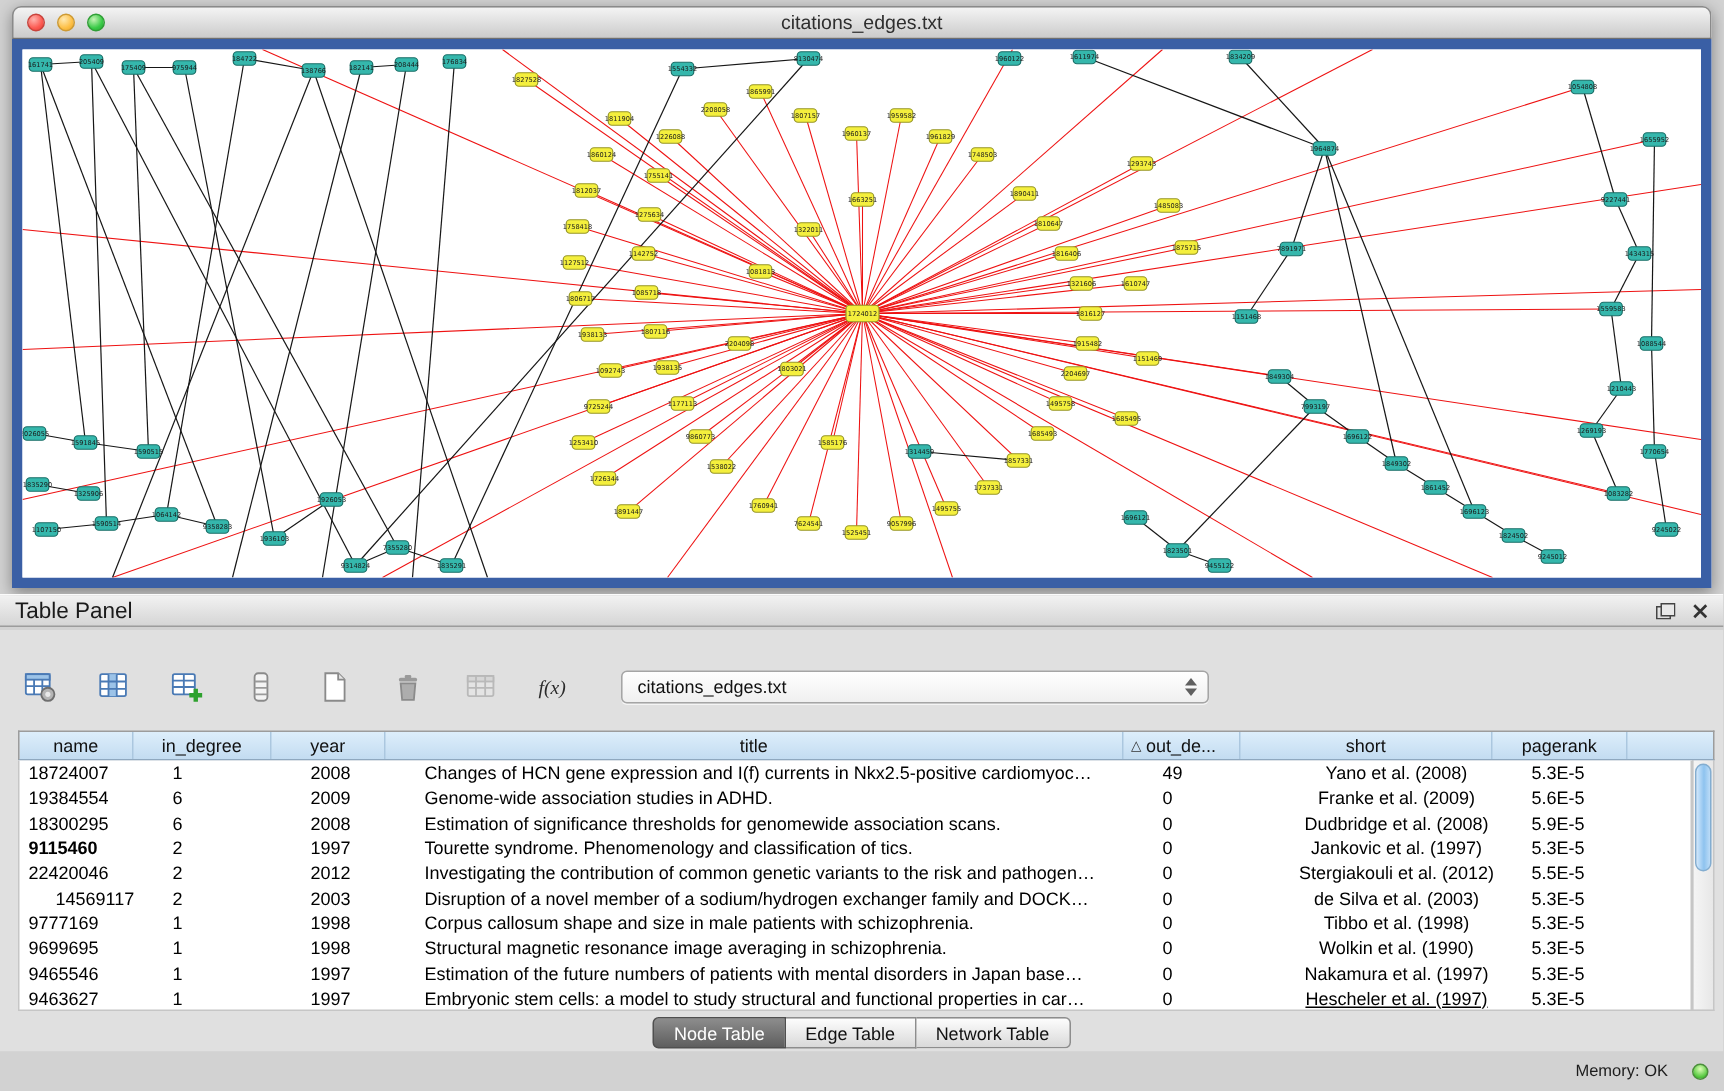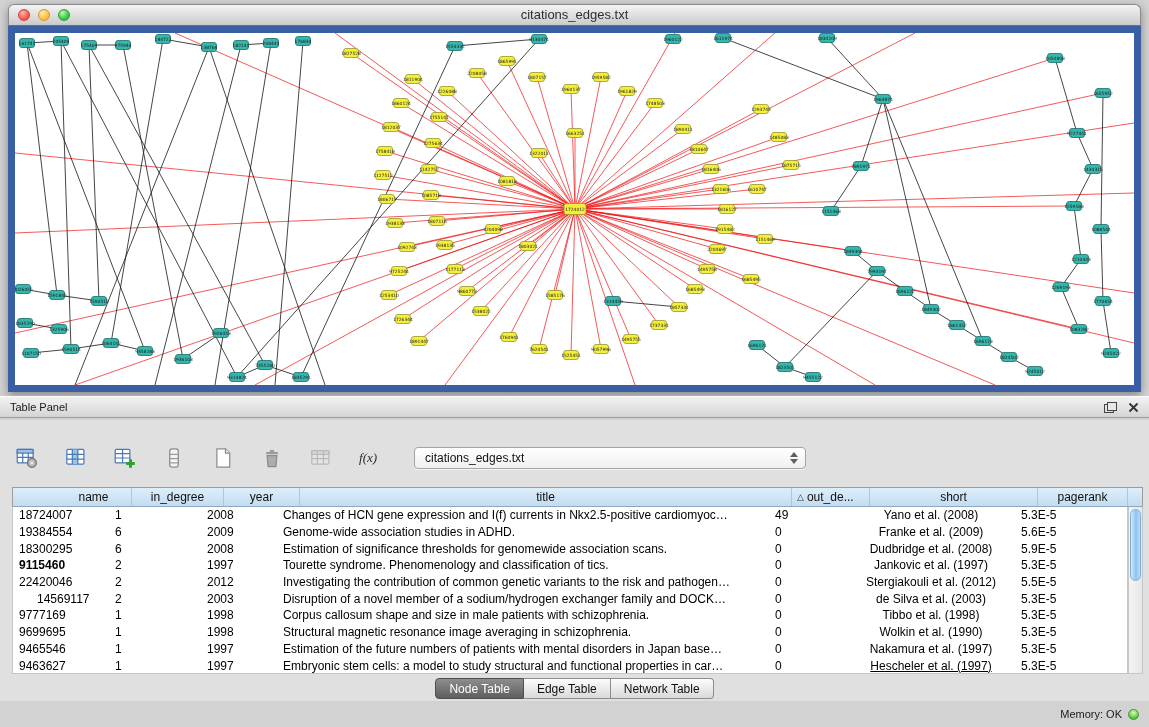--- a/index.html
+++ b/index.html
@@ -15,21 +15,21 @@
   .tl.red    { background:radial-gradient(circle at 35% 30%, #ffb3ad, #fc5a52 60%, #e33e36); border:1px solid #c8433c; }
   .tl.yellow { background:radial-gradient(circle at 35% 30%, #ffe9b0, #fdbf45 60%, #e8a428); border:1px solid #cd9a33; }
   .tl.green  { background:radial-gradient(circle at 35% 30%, #c4f3b4, #39ca47 60%, #27a534); border:1px solid #2f9e35; }
   .win-title { text-align:center; line-height:20px; font-size:13px; color:#2e2e2e; }
   .canvas-frame { border:7px solid var(--frame-blue,#3a5fa5); background:#fff; height:366px; }
   .canvas-frame svg { display:block; background:#fff; }
 
   
   .table-panel { position:absolute; left:0; top:396px; width:1149px; bottom:0; }
   .panel-header { height:22px; background:linear-gradient(#f2f2f2,#d5d5d5); border-top:1px solid #fbfbfb; border-bottom:1px solid #9c9c9c; display:flex; align-items:center; padding:0 10px; }
-  .panel-title { font-size:11px; color:#1a1a1a; }
+  .panel-title { font-size:15px; color:#1a1a1a; }
   .panel-actions { margin-left:auto; display:flex; gap:11px; align-items:center; }
   .panel-actions span { display:inline-flex; cursor:default; }
   .panel-body { position:absolute; top:24px; bottom:26px; left:0; right:0; background:#e0e0e0; }
 
   .toolbar { display:flex; align-items:center; height:60px; padding:16px 0 0 14px; }
   .tool-btn { width:26px; height:26px; display:flex; align-items:center; justify-content:center; margin-right:23px; border-radius:4px; }
   .combo { margin-left:8px; width:392px; height:22px; background:linear-gradient(#ffffff,#f0f0f0); border:1px solid #a5a5a5; border-radius:4px; display:flex; align-items:center; padding:0 4px 0 10px; box-shadow:0 1px 0 rgba(255,255,255,.65); font-size:12px; color:#111; }
   .combo-val { flex:1; white-space:nowrap; overflow:hidden; }
   .combo-arrows { display:flex; flex-direction:column; gap:2px; padding-right:3px; }
   .combo-arrows i { display:block; width:0; height:0; border-left:4px solid transparent; border-right:4px solid transparent; }
@@ -49,21 +49,21 @@
   .cell.center { text-align:center; padding:0 2px; }
   .vscroll { position:absolute; top:20px; right:0; width:15px; bottom:0; background:linear-gradient(90deg,#f5f5f5,#e7e7e7); border:1px solid #c6c6c6; border-top:none; }
   .vthumb { position:absolute; left:1px; right:1px; top:2px; height:72px; border-radius:6px; background:linear-gradient(90deg,#d2e8fc,#8ec3ef 55%,#bcdcf7); border:1px solid #83add0; }
 
   .tabs { position:absolute; top:258px; left:0; right:0; display:flex; justify-content:center; }
   .tab { font-size:12px; padding:0 13px; background:linear-gradient(#fdfdfd,#d9d9d9); border:1px solid #8d8d8d; border-left:none; color:#111; height:21px; display:flex; align-items:center; }
   .tab:first-child { border-left:1px solid #8d8d8d; border-radius:4px 0 0 4px; }
   .tab:last-child { border-radius:0 4px 4px 0; }
   .tab.selected { background:linear-gradient(#8d8d8d,var(--tab-selected,#5e5e5e)); color:#fff; border-color:#4f4f4f; }
 
-  .statusbar { position:absolute; bottom:0; left:0; right:0; height:26px; display:flex; align-items:center; justify-content:flex-end; padding-right:10px; gap:6px; font-size:11px; color:#1d1d1d; background:#d2d2d2; }
+  .statusbar { position:absolute; bottom:0; left:0; right:0; height:26px; display:flex; align-items:center; justify-content:flex-end; padding-right:10px; gap:16px; font-size:11px; color:#1d1d1d; background:#d2d2d2; }
   .mem-dot { width:11px; height:11px; border-radius:50%; background:radial-gradient(circle at 50% 30%, #dcffb5, var(--memory-green,#52c63c) 70%, #2f9e2a); border:1px solid #4c8f3c; }
 </style>
 </head>
 <body>
 
 <div class="page">
 
   <div class="graph-window">
     <div class="titlebar">
       <div class="traffic">
@@ -757,21 +757,21 @@
           <span class="combo-val">citations_edges.txt</span>
           <span class="combo-arrows">
               <i class="up"></i>
               <i class="dn"></i>
             </span>
         </div>
       </div>
 
       <div class="table">
         <div class="thead" id="thead">
-            <div class="th" style="width: 76px; margin-left: 43px;">
+            <div class="th" style="width: 76px;">
               <span>name</span>
             </div>
             <div class="th" style="width: 92px;">
               <span>in_degree</span>
             </div>
             <div class="th" style="width: 76px;">
               <span>year</span>
             </div>
             <div class="th" style="width: 492px;">
               <span>title</span>

